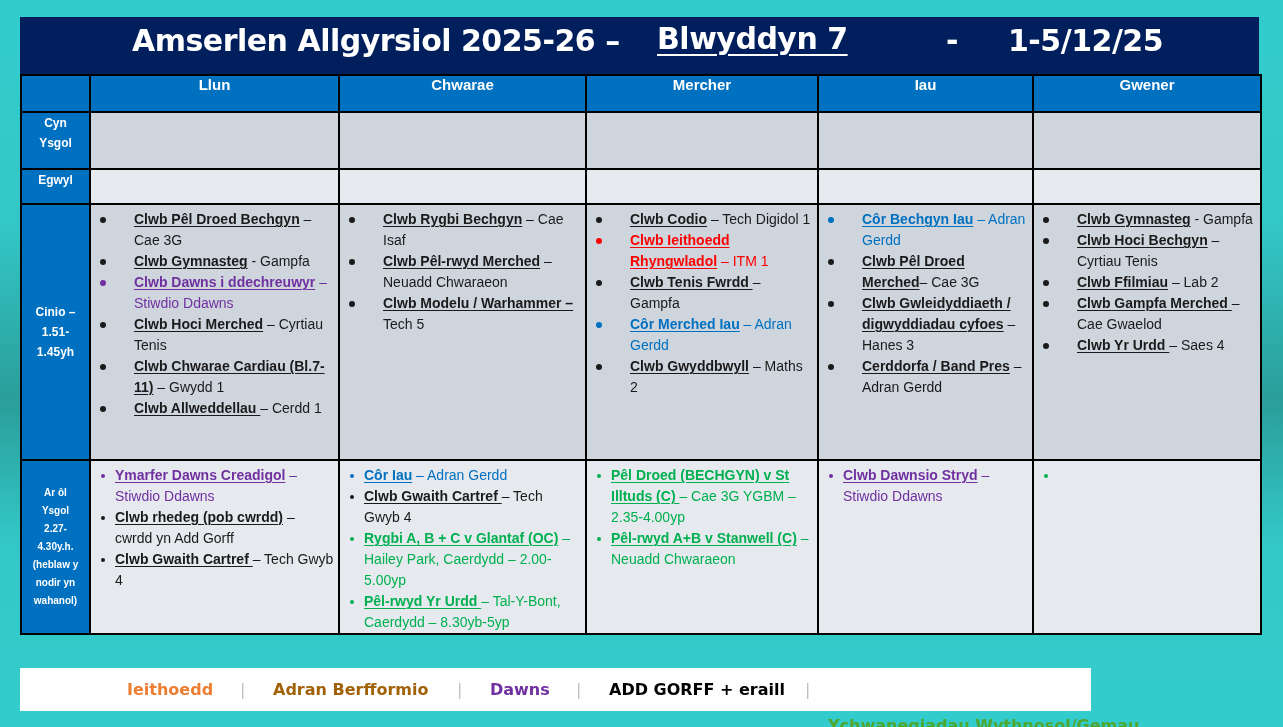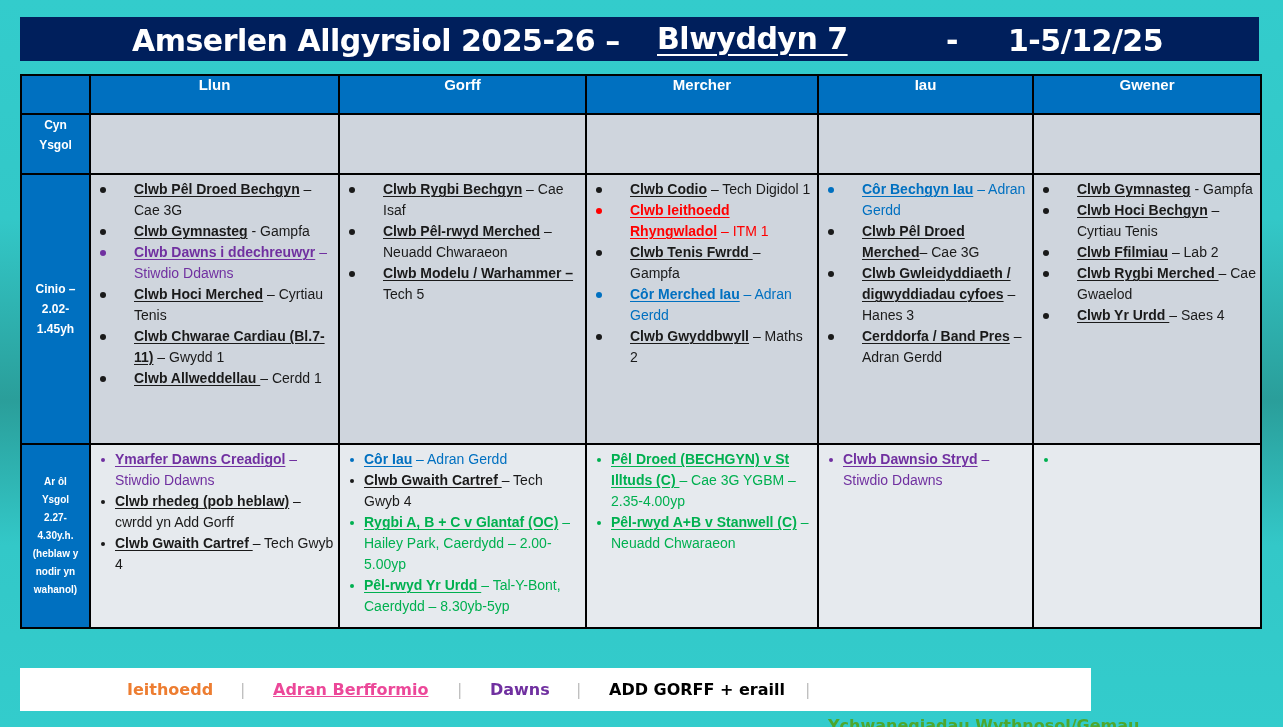--- a/index.html
+++ b/index.html
@@ -3,21 +3,21 @@
 <meta charset="utf-8">
 <style>
   * { box-sizing: border-box; margin: 0; padding: 0; }
   html, body { width: 1283px; height: 727px; overflow: hidden; }
   body {
     font-family: "Liberation Sans", sans-serif;
     background: linear-gradient(to bottom, #33cccc 0%, #33c8c8 30%, #2a9e9a 55%, #33c8c8 75%, #33cccc 100%);
     position: relative;
   }
   .title-bar {
-    position: absolute; left: 20px; top: 17px; width: 1239px; height: 44px;
+    position: absolute; left: 20px; top: 17px; width: 1239px; height: 59px;
     background: #001f5c; color: #fff;
     font-family: "DejaVu Sans", sans-serif; font-weight: bold; font-size: 30px;
     display: flex; align-items: center;
   }
   .title-bar .t1 { position: absolute; left: 112px; top: 6px; letter-spacing: -0.5px; }
   .title-bar .t2 { position: absolute; left: 637px; top: 4px; text-decoration: underline; text-underline-offset: 5px; text-decoration-thickness: 2px; letter-spacing: -0.5px; }
   .title-bar .t3 { position: absolute; left: 926px; top: 6px; }
   .title-bar .t4 { position: absolute; left: 988px; top: 6px; letter-spacing: -0.5px; }
 
   table.tt {
@@ -83,40 +83,48 @@
     <col style="width:249px">
     <col style="width:247px">
     <col style="width:232px">
     <col style="width:215px">
     <col style="width:228px">
   </colgroup>
   <tbody>
       <tr class="r-head">
     <th class="corner"></th>
     <th class="day">Llun</th>
-    <th class="day">Gorff</th>
+    <th class="day">Chwarae</th>
     <th class="day">Mercher</th>
     <th class="day">Iau</th>
     <th class="day">Gwener</th>
   </tr>
   <tr class="r-cyn">
     <td class="rowlabel">
       <div>Cyn</div>
       <div>Ysgol</div>
     </td>
     <td class="gray"></td>
     <td class="gray"></td>
     <td class="gray"></td>
     <td class="gray"></td>
     <td class="gray"></td>
   </tr>
+  <tr class="r-egwyl">
+    <td class="rowlabel">Egwyl</td>
+    <td class="light"></td>
+    <td class="light"></td>
+    <td class="light"></td>
+    <td class="light"></td>
+    <td class="light"></td>
+  </tr>
   <tr class="r-cinio">
     <td class="rowlabel r-cinio">
       <div>Cinio –</div>
-      <div>2.02-</div>
+      <div>1.51-</div>
       <div>1.45yh</div>
     </td>
     <td class="gray">
           <ul class="acts">
             <li class="c-black"><span class="nm">Clwb Pêl Droed Bechgyn</span><span> – Cae 3G</span></li>
             <li class="c-black"><span class="nm">Clwb Gymnasteg</span><span> - Gampfa</span></li>
             <li class="c-purple"><span class="nm">Clwb Dawns i ddechreuwyr</span><span> – Stiwdio Ddawns</span></li>
             <li class="c-black"><span class="nm">Clwb Hoci Merched</span><span> – Cyrtiau Tenis</span></li>
             <li class="c-black"><span class="nm">Clwb Chwarae Cardiau (Bl.7-11)</span><span> – Gwydd 1</span></li>
             <li class="c-black"><span class="nm">Clwb Allweddellau </span><span>– Cerdd 1</span></li>
@@ -144,39 +152,39 @@
             <li class="c-black"><span class="nm">Clwb Pêl Droed Merched</span><span>– Cae 3G</span></li>
             <li class="c-black"><span class="nm">Clwb Gwleidyddiaeth / digwyddiadau cyfoes</span><span> – Hanes 3</span></li>
             <li class="c-black"><span class="nm">Cerddorfa / Band Pres</span><span> – Adran Gerdd</span></li>
           </ul>
         </td>
     <td class="gray">
           <ul class="acts">
             <li class="c-black"><span class="nm">Clwb Gymnasteg</span><span> - Gampfa</span></li>
             <li class="c-black"><span class="nm">Clwb Hoci Bechgyn</span><span> – Cyrtiau Tenis</span></li>
             <li class="c-black"><span class="nm">Clwb Ffilmiau</span><span> – Lab 2</span></li>
-            <li class="c-black"><span class="nm">Clwb Rygbi Merched </span><span>– Cae Gwaelod</span></li>
+            <li class="c-black"><span class="nm">Clwb Gampfa Merched </span><span>– Cae Gwaelod</span></li>
             <li class="c-black"><span class="nm">Clwb Yr Urdd </span><span>– Saes 4</span></li>
           </ul>
         </td>
   </tr>
   <tr class="r-after">
     <td class="rowlabel r-after">
       <div>Ar ôl</div>
       <div>Ysgol</div>
       <div>2.27-</div>
       <div>4.30y.h.</div>
       <div>(heblaw y</div>
       <div>nodir yn</div>
       <div>wahanol)</div>
     </td>
     <td class="light">
           <ul class="acts narrow">
             <li class="c-purple"><span class="nm">Ymarfer Dawns Creadigol</span><span> – Stiwdio Ddawns</span></li>
-            <li class="c-black"><span class="nm">Clwb rhedeg (pob heblaw)</span><span> – cwrdd yn Add Gorff</span></li>
+            <li class="c-black"><span class="nm">Clwb rhedeg (pob cwrdd)</span><span> – cwrdd yn Add Gorff</span></li>
             <li class="c-black"><span class="nm">Clwb Gwaith Cartref </span><span>– Tech Gwyb 4</span></li>
           </ul>
         </td>
     <td class="light">
           <ul class="acts narrow">
             <li class="c-blue"><span class="nm">Côr Iau</span><span> – Adran Gerdd</span></li>
             <li class="c-black"><span class="nm">Clwb Gwaith Cartref </span><span>– Tech Gwyb 4</span></li>
             <li class="c-green"><span class="nm">Rygbi A, B + C v Glantaf (OC)</span><span> – Hailey Park, Caerdydd – 2.00-5.00yp</span></li>
             <li class="c-green"><span class="nm">Pêl-rwyd Yr Urdd </span><span>– Tal-Y-Bont, Caerdydd – 8.30yb-5yp</span></li>
           </ul>
@@ -197,20 +205,20 @@
             <li class="c-green">&nbsp;</li>
           </ul>
         </td>
   </tr>
 </tbody>
   </table>
 
 <div class="legend">
   <span style="left: 107px; color: rgb(237, 125, 49);">Ieithoedd</span>
   <span class="sep" style="left:220px">|</span>
-  <span style="left: 253px; color: #ec4899; text-decoration: underline;">Adran Berfformio</span>
+  <span style="left: 253px; color: #a16207;">Adran Berfformio</span>
   <span class="sep" style="left:437px">|</span>
   <span style="left: 470px; color: rgb(112, 48, 160);">Dawns</span>
   <span class="sep" style="left:556px">|</span>
   <span style="left: 589px; color: rgb(0, 0, 0);">ADD GORFF + eraill</span>
   <span class="sep" style="left:785px">|</span>
   <span style="left: 808px; color: rgb(78, 167, 46); margin-top: 36px;">Ychwanegiadau Wythnosol/Gemau</span>
 </div>
 
 </body></html>

